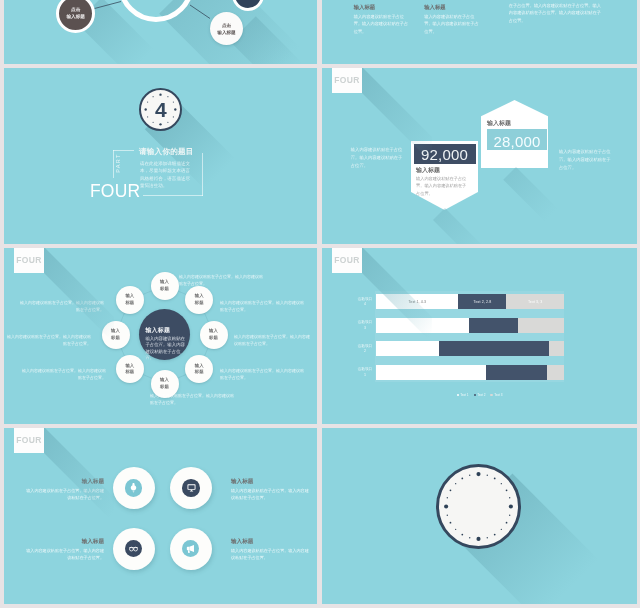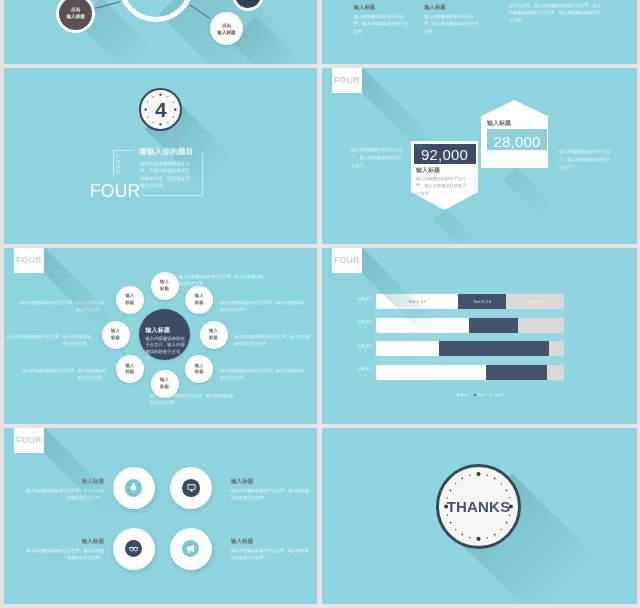--- a/index.html
+++ b/index.html
@@ -471,16 +471,15 @@
           <circle cx="78.9" cy="78.9" r="0.85"></circle>
             <circle cx="61.1" cy="89.5" r="0.85"></circle>
           <circle cx="38.9" cy="89.5" r="0.85"></circle>
             <circle cx="21.1" cy="78.9" r="0.85"></circle>
           <circle cx="10.5" cy="61.1" r="0.85"></circle>
             <circle cx="10.5" cy="38.9" r="0.85"></circle>
           <circle cx="21.1" cy="21.1" r="0.85"></circle>
             <circle cx="38.9" cy="10.5" r="0.85"></circle>
         </g>
       </svg>
-      <span class="s7-text">THANKS</span>
     </div>
   </div>
 </div>
 
 </body></html>

